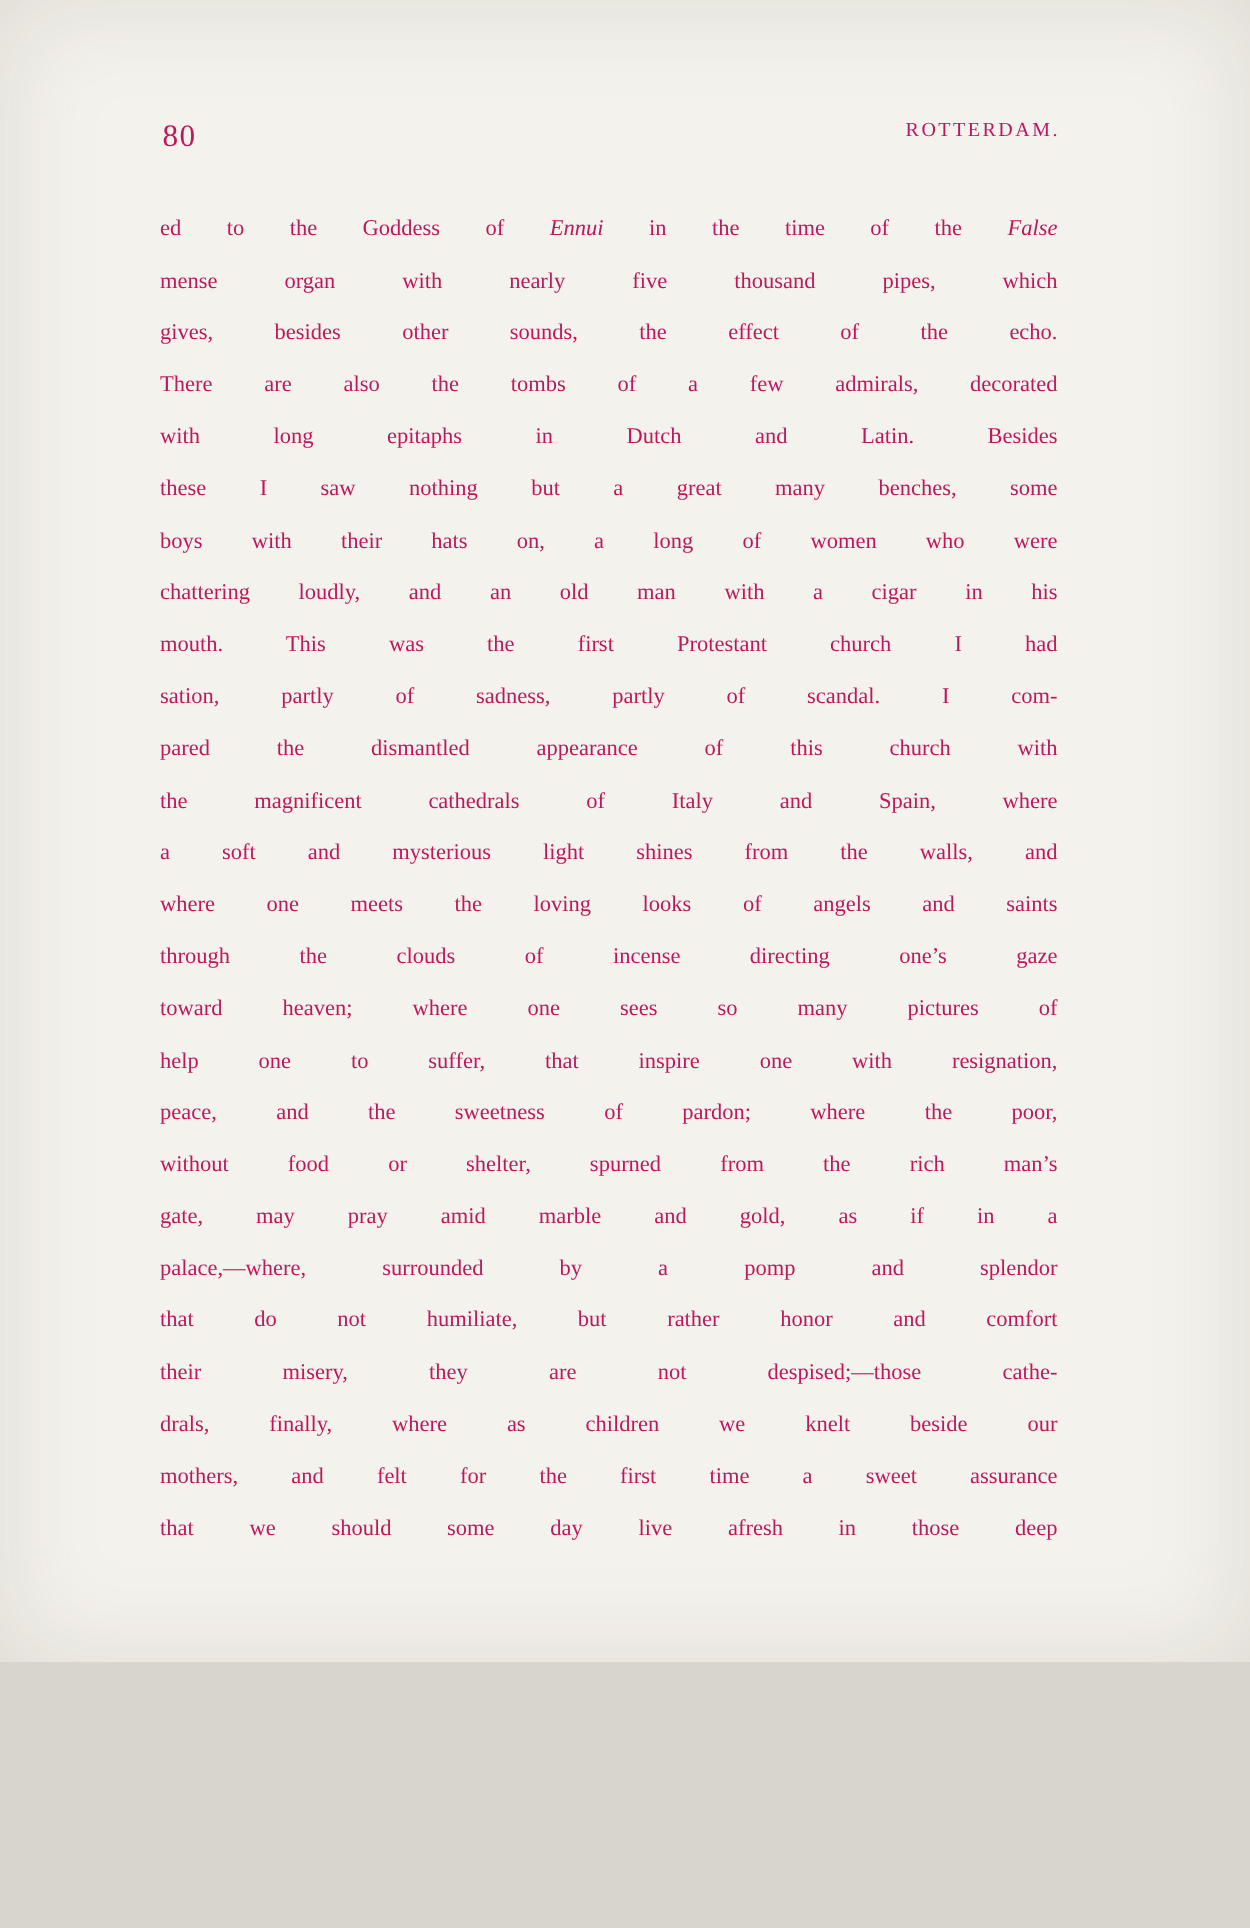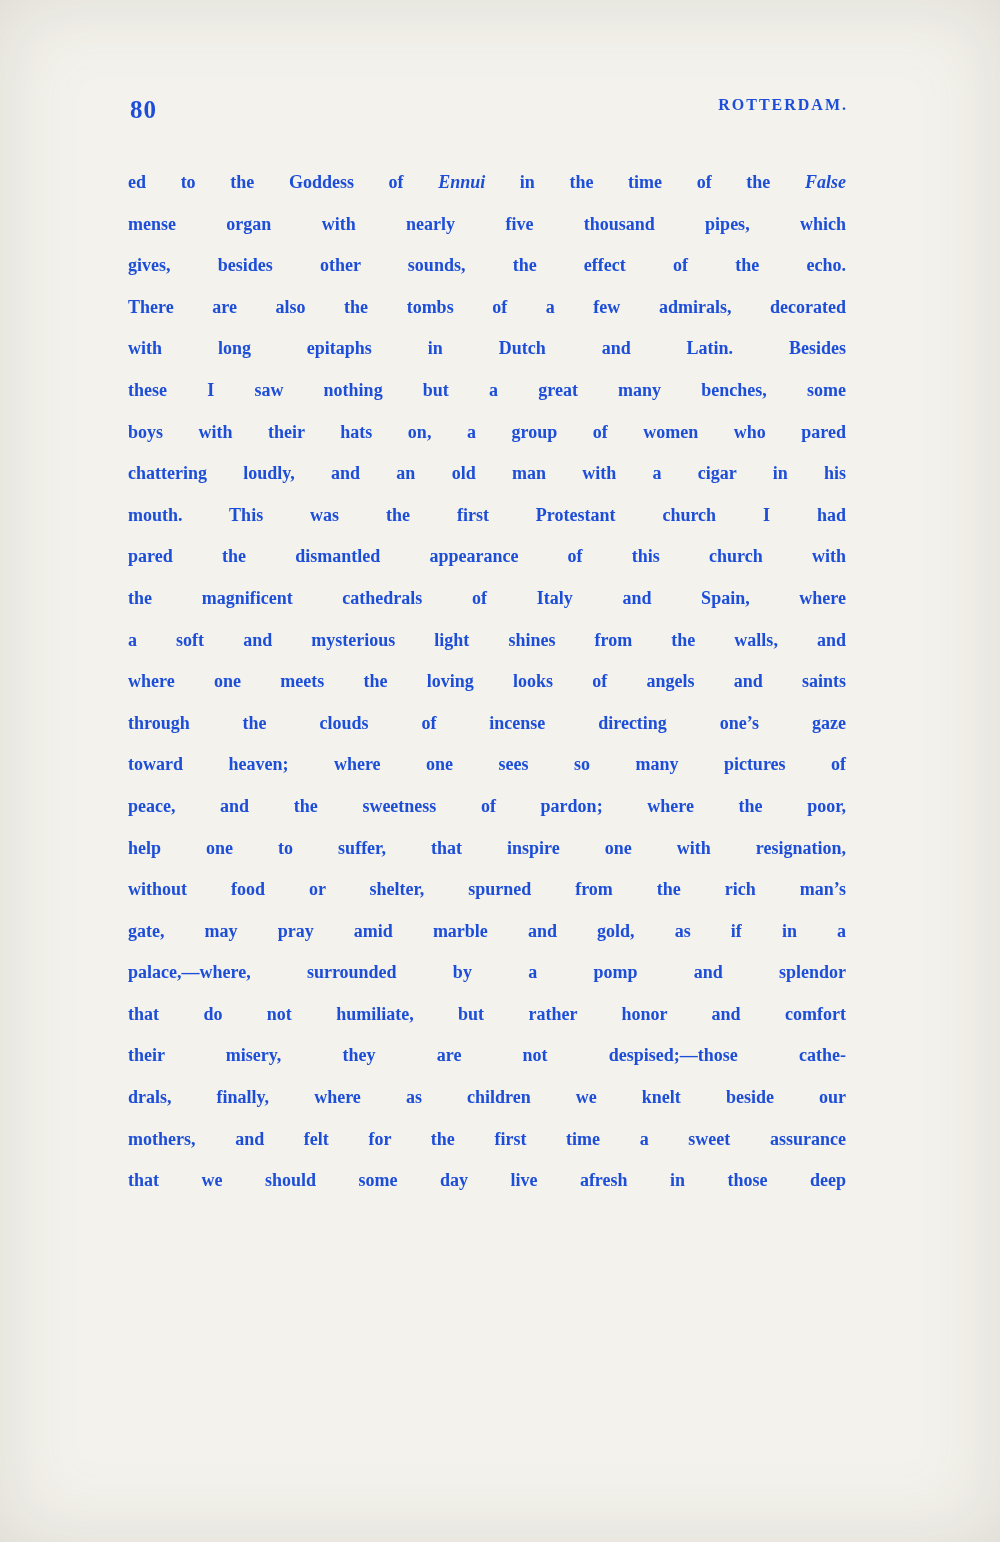--- a/index.html
+++ b/index.html
@@ -4,27 +4,26 @@
 <style>
   html, body {
     margin: 0;
     padding: 0;
     background: #d8d5cf;
     font-family: "Liberation Serif", serif;
   }
   .page {
     position: relative;
     width: 1000px;
-    height: 1542px;
+    height: 1330px;
     margin: 0 auto;
     background: #f4f2ec;
-    color: #1d4ed8;
+    color: #be185d;
     overflow: hidden;
     box-shadow: inset 0 0 80px rgba(120,115,105,0.18);
-    font-weight: bold;
   }
   .page-head {
     position: absolute;
     top: 96px;
     left: 128px;
     right: 152px;
     height: 34px;
   }
   .page-number {
     position: absolute;
@@ -74,31 +73,32 @@
     <span class="page-number">80</span>
     <span class="running-header">ROTTERDAM.</span>
   </div>
   <div class="body-text">
       <div class="line"><span>ed to the Goddess of </span><em>Ennui</em><span> in the time of the </span><em>False</em></div>
       <div class="line"><span>mense organ with nearly five thousand pipes, which</span></div>
       <div class="line"><span>gives, besides other sounds, the effect of the echo.</span></div>
       <div class="line"><span>There are also the tombs of a few admirals, decorated</span></div>
       <div class="line"><span>with long epitaphs in Dutch and Latin.  Besides</span></div>
       <div class="line"><span>these I saw nothing but a great many benches, some</span></div>
-      <div class="line"><span>boys with their hats on, a group of women who pared</span></div>
+      <div class="line"><span>boys with their hats on, a long of women who were</span></div>
       <div class="line"><span>chattering loudly, and an old man with a cigar in his</span></div>
       <div class="line"><span>mouth.  This was the first Protestant church I had</span></div>
+      <div class="line"><span>sation, partly of sadness, partly of scandal.  I com-</span></div>
       <div class="line"><span>pared the dismantled appearance of this church with</span></div>
       <div class="line"><span>the magnificent cathedrals of Italy and Spain, where</span></div>
       <div class="line"><span>a soft and mysterious light shines from the walls, and</span></div>
       <div class="line"><span>where one meets the loving looks of angels and saints</span></div>
       <div class="line"><span>through the clouds of incense directing one’s gaze</span></div>
       <div class="line"><span>toward heaven; where one sees so many pictures of</span></div>
+      <div class="line"><span>help one to suffer, that inspire one with resignation,</span></div>
       <div class="line"><span>peace, and the sweetness of pardon; where the poor,</span></div>
-      <div class="line"><span>help one to suffer, that inspire one with resignation,</span></div>
       <div class="line"><span>without food or shelter, spurned from the rich man’s</span></div>
       <div class="line"><span>gate, may pray amid marble and gold, as if in a</span></div>
       <div class="line"><span>palace,—where, surrounded by a pomp and splendor</span></div>
       <div class="line"><span>that do not humiliate, but rather honor and comfort</span></div>
       <div class="line"><span>their misery, they are not despised;—those cathe-</span></div>
       <div class="line"><span>drals, finally, where as children we knelt beside our</span></div>
       <div class="line"><span>mothers, and felt for the first time a sweet assurance</span></div>
       <div class="line"><span>that we should some day live afresh in those deep</span></div>
     </div>
 </div>

